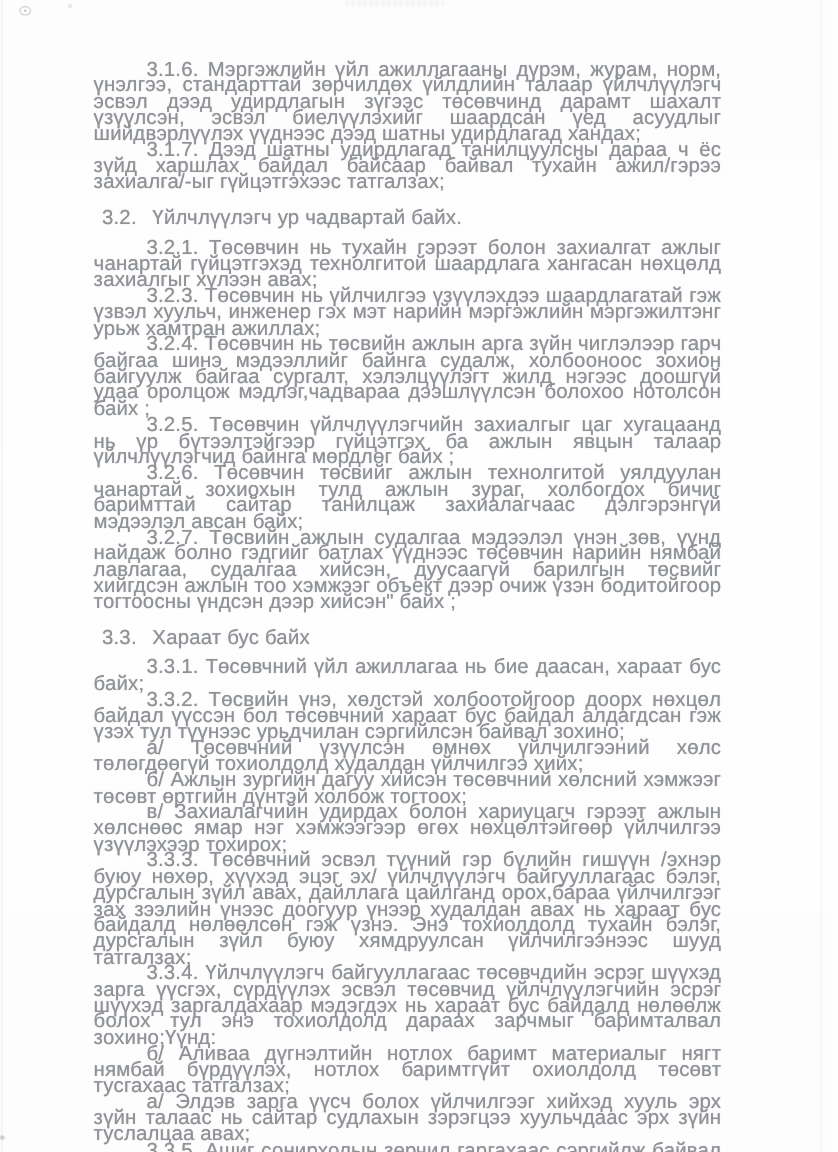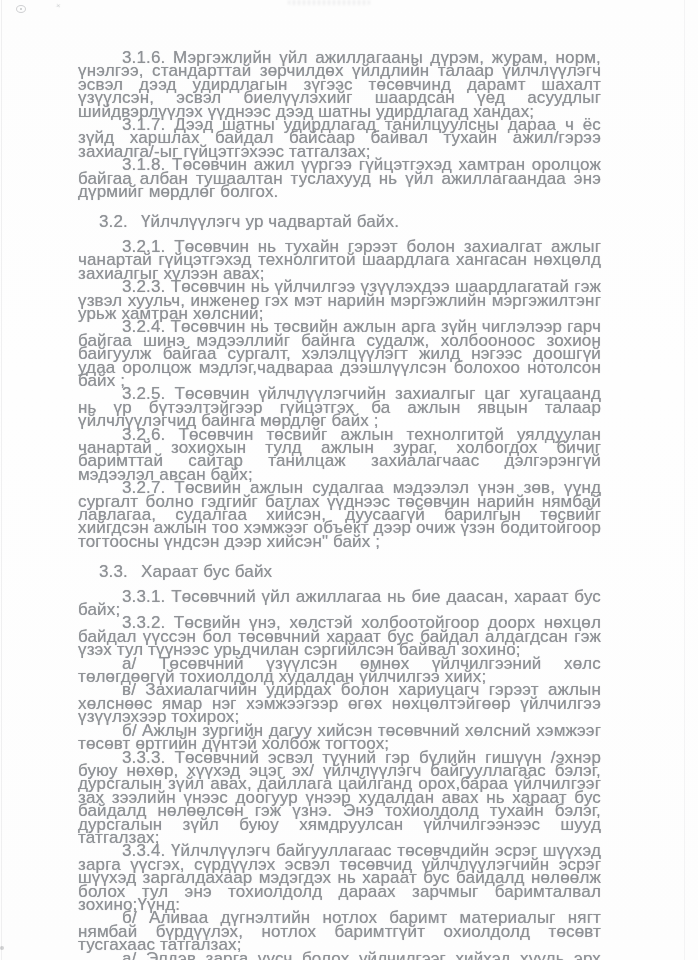--- a/index.html
+++ b/index.html
@@ -42,65 +42,64 @@
     font-size:17px; line-height:13.4px;
     color:#8f9296;
     text-align:justify;
     letter-spacing:0.15px;
     text-shadow:0 0 0.7px rgba(143,146,150,0.85);
   }
   .para { text-indent:44px; margin:0; }
   .heading {
     display:flex; gap:13px;
     text-align:center; text-indent:0;
-    margin:17px 0 11px 21px;
+    margin:17px 0 11px 7px;
   }
   .gap-top { }
 </style>
 </head>
 <body>
 
 <div class="sheet">
 
   <div class="edge-left"></div>
   <div class="edge-right"></div>
   <div class="corner-dot"></div>
 
   <div class="mark-circle"></div>
   <div class="mark-x">×</div>
   <div class="smudge-top"></div>
 
   <div class="textblock">
 
     <p class="para">3.1.6. Мэргэжлийн үйл ажиллагааны дүрэм, журам, норм, үнэлгээ, стандарттай зөрчилдөх үйлдлийн талаар үйлчлүүлэгч эсвэл дээд удирдлагын зүгээс төсөвчинд дарамт шахалт үзүүлсэн, эсвэл биелүүлэхийг шаардсан үед асуудлыг шийдвэрлүүлэх үүднээс дээд шатны удирдлагад хандах;</p>
     <p class="para">3.1.7. Дээд шатны удирдлагад танилцуулсны дараа ч ёс зүйд харшлах байдал байсаар байвал тухайн ажил/гэрээ захиалга/-ыг гүйцэтгэхээс татгалзах;</p>
-    <p class="para">3.1.8. Төсөвчин ажил үүргээ гүйцэтгэхэд хамтран оролцож байгаа албан тушаалтан туслахууд нь үйл ажиллагаандаа энэ дүрмийг мөрдлөг болгох.</p>
 
     <div class="heading">
       <span>3.2.</span>
       <span>Үйлчлүүлэгч ур чадвартай байх.</span>
     </div>
 
     <p class="para">3.2.1. Төсөвчин нь тухайн гэрээт болон захиалгат ажлыг чанартай гүйцэтгэхэд технолгитой шаардлага хангасан нөхцөлд захиалгыг хүлээн авах;</p>
-    <p class="para">3.2.3. Төсөвчин нь үйлчилгээ үзүүлэхдээ шаардлагатай гэж үзвэл хуульч, инженер гэх мэт нарийн мэргэжлийн мэргэжилтэнг урьж хамтран хөлсний;</p>
+    <p class="para">3.2.3. Төсөвчин нь үйлчилгээ үзүүлэхдээ шаардлагатай гэж үзвэл хуульч, инженер гэх мэт нарийн мэргэжлийн мэргэжилтэнг урьж хамтран ажиллах;</p>
     <p class="para">3.2.4. Төсөвчин нь төсвийн ажлын арга зүйн чиглэлээр гарч байгаа шинэ мэдээллийг байнга судалж, холбооноос зохион байгуулж байгаа сургалт, хэлэлцүүлэгт жилд нэгээс доошгүй удаа оролцож мэдлэг,чадвараа дээшлүүлсэн болохоо нотолсон байх ;</p>
     <p class="para">3.2.5. Төсөвчин үйлчлүүлэгчийн захиалгыг цаг хугацаанд нь үр бүтээлтэйгээр гүйцэтгэх ба ажлын явцын талаар үйлчлүүлэгчид байнга мөрдлөг байх ;</p>
     <p class="para">3.2.6. Төсөвчин төсвийг ажлын технолгитой уялдуулан чанартай зохиохын тулд ажлын зураг, холбогдох бичиг баримттай сайтар танилцаж захиалагчаас дэлгэрэнгүй мэдээлэл авсан байх;</p>
-    <p class="para">3.2.7. Төсвийн ажлын судалгаа мэдээлэл үнэн зөв, үүнд сургалт болно гэдгийг батлах үүднээс төсөвчин нарийн нямбай лавлагаа, судалгаа хийсэн, дуусаагүй барилгын төсвийг хийгдсэн ажлын тоо хэмжээг объект дээр очиж үзэн бодитойгоор тогтоосны үндсэн дээр хийсэн" байх ;</p>
+    <p class="para">3.2.7. Төсвийн ажлын судалгаа мэдээлэл үнэн зөв, үүнд найдаж болно гэдгийг батлах үүднээс төсөвчин нарийн нямбай лавлагаа, судалгаа хийсэн, дуусаагүй барилгын төсвийг хийгдсэн ажлын тоо хэмжээг объект дээр очиж үзэн бодитойгоор тогтоосны үндсэн дээр хийсэн" байх ;</p>
 
     <div class="heading">
       <span>3.3.</span>
       <span>Хараат бус байх</span>
     </div>
 
     <p class="para">3.3.1. Төсөвчний үйл ажиллагаа нь бие даасан, хараат бус байх;</p>
     <p class="para">3.3.2. Төсвийн үнэ, хөлстэй холбоотойгоор доорх нөхцөл байдал үүссэн бол төсөвчний хараат бус байдал алдагдсан гэж үзэх тул түүнээс урьдчилан сэргийлсэн байвал зохино;</p>
     <p class="para">а/ Төсөвчний үзүүлсэн өмнөх үйлчилгээний хөлс төлөгдөөгүй тохиолдолд худалдан үйлчилгээ хийх;</p>
+    <p class="para">б/ Ажлын зургийн дагуу хийсэн төсөвчний хөлсний хэмжээг төсөвт өртгийн дүнтэй холбож тогтоох;</p>
     <p class="para">в/ Захиалагчийн удирдах болон хариуцагч гэрээт ажлын хөлснөөс ямар нэг хэмжээгээр өгөх нөхцөлтэйгөөр үйлчилгээ үзүүлэхээр тохирох;</p>
-    <p class="para">б/ Ажлын зургийн дагуу хийсэн төсөвчний хөлсний хэмжээг төсөвт өртгийн дүнтэй холбож тогтоох;</p>
     <p class="para">3.3.3. Төсөвчний эсвэл түүний гэр бүлийн гишүүн /эхнэр буюу нөхөр, хүүхэд эцэг эх/ үйлчлүүлэгч байгууллагаас бэлэг, дурсгалын зүйл авах, дайллага цайлганд орох,бараа үйлчилгээг зах зээлийн үнээс доогуур үнээр худалдан авах нь хараат бус байдалд нөлөөлсөн гэж үзнэ. Энэ тохиолдолд тухайн бэлэг, дурсгалын зүйл буюу хямдруулсан үйлчилгээнээс шууд татгалзах;</p>
     <p class="para">3.3.4. Үйлчлүүлэгч байгууллагаас төсөвчдийн эсрэг шүүхэд зарга үүсгэх, сүрдүүлэх эсвэл төсөвчид үйлчлүүлэгчийн эсрэг шүүхэд заргалдахаар мэдэгдэх нь хараат бус байдалд нөлөөлж болох тул энэ тохиолдолд дараах зарчмыг баримталвал зохино;Үүнд:</p>
     <p class="para">б/ Аливаа дүгнэлтийн нотлох баримт материалыг нягт нямбай бүрдүүлэх, нотлох баримтгүйт охиолдолд төсөвт тусгахаас татгалзах;</p>
     <p class="para">а/ Элдэв зарга үүсч болох үйлчилгээг хийхэд хууль эрх зүйн талаас нь сайтар судлахын зэрэгцээ хуульчдаас эрх зүйн туслалцаа авах;</p>
     <p class="para gap-top">3.3.5. Ашиг сонирхолын зөрчил гаргахаас сэргийлж байвал зохино;</p>
 
   </div>
 </div>
 
 </body></html>

